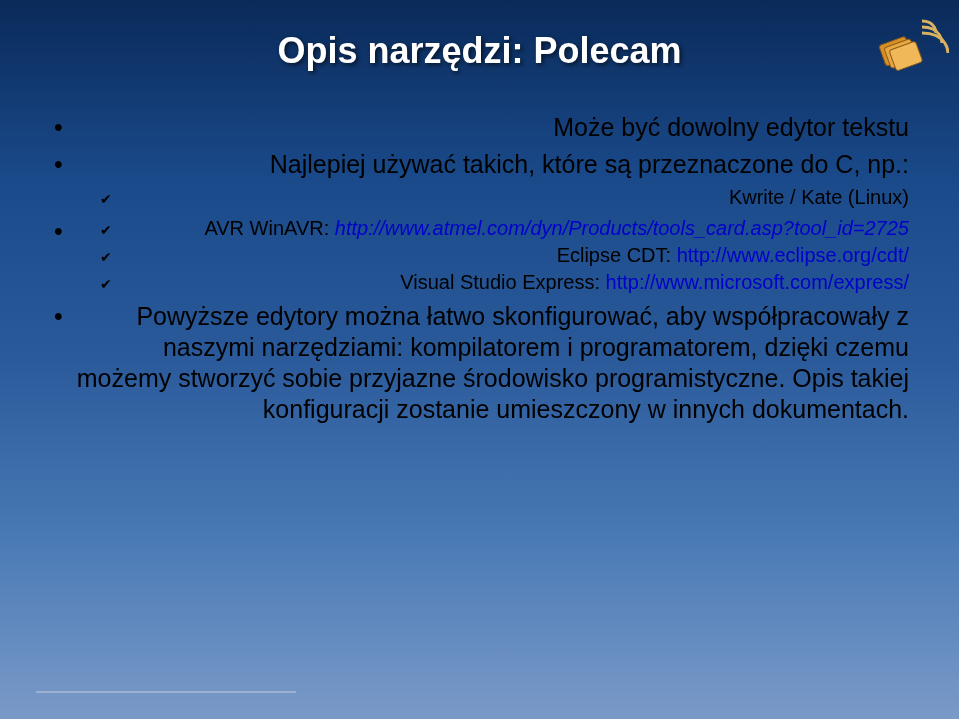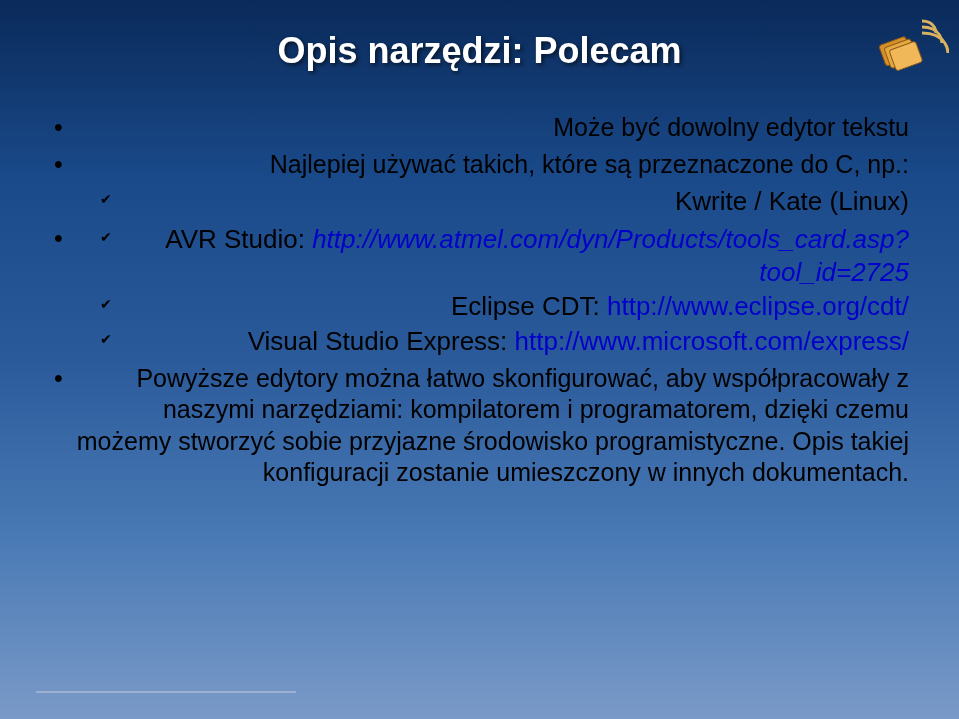--- a/index.html
+++ b/index.html
@@ -41,21 +41,21 @@
     position: absolute;
     left: 4px; top: 0;
     color: #000;
     font-size: 25px;
   }
   ul.sub { list-style: none; margin-top: 4px; }
   ul.sub > li {
     position: relative;
     padding-left: 46px;
     margin-bottom: 2px;
-    font-size: 26px;
+    font-size: 20px;
     line-height: 1.25;
   }
   ul.sub > li::before {
     content: "✔";
     position: absolute;
     left: 24px; top: 6px;
     color: #000;
     font-size: 14px;
   }
   .link { color: #0000cc; font-style: italic; margin-top: 24px; }
@@ -94,21 +94,21 @@
     <li><span>Może być dowolny edytor tekstu</span></li>
     <li>
       <span>Najlepiej używać takich, które są przeznaczone do C, np.:</span>
       <ul class="sub">
         <li><span>Kwrite / Kate (Linux)</span></li>
       </ul>
     </li>
     <li>
       <ul class="sub">
         <li>
-          <span>AVR Studio: </span><span class="link">http://www.atmel.com/dyn/Products/tools_card.asp?tool_id=2725</span>
+          <span>AVR WinAVR: </span><span class="link">http://www.atmel.com/dyn/Products/tools_card.asp?tool_id=2725</span>
         </li>
         <li>
           <span>Eclipse CDT: </span><span class="link2">http://www.eclipse.org/cdt/</span>
         </li>
         <li>
           <span>Visual Studio Express: </span><span class="link2">http://www.microsoft.com/express/</span>
         </li>
       </ul>
     </li>
     <li><span>Powyższe edytory można łatwo skonfigurować, aby współpracowały z naszymi narzędziami: kompilatorem i programatorem, dzięki czemu możemy stworzyć sobie przyjazne środowisko programistyczne. Opis takiej konfiguracji zostanie umieszczony w innych dokumentach.</span></li>

